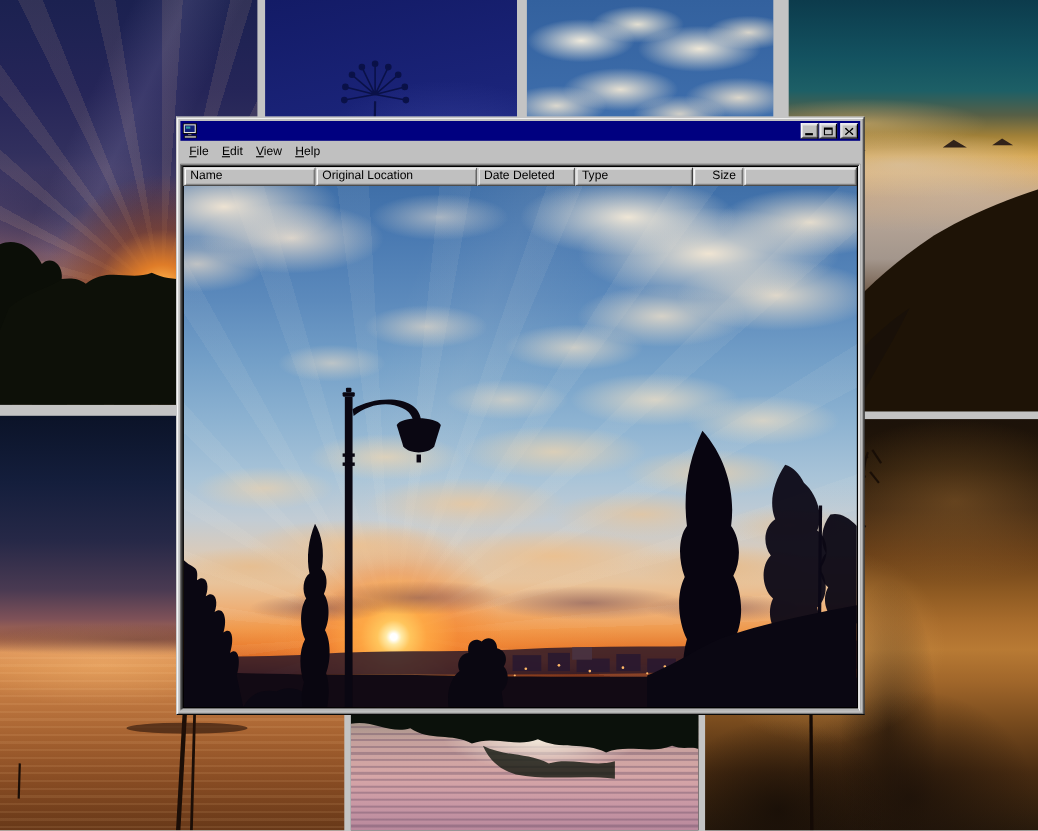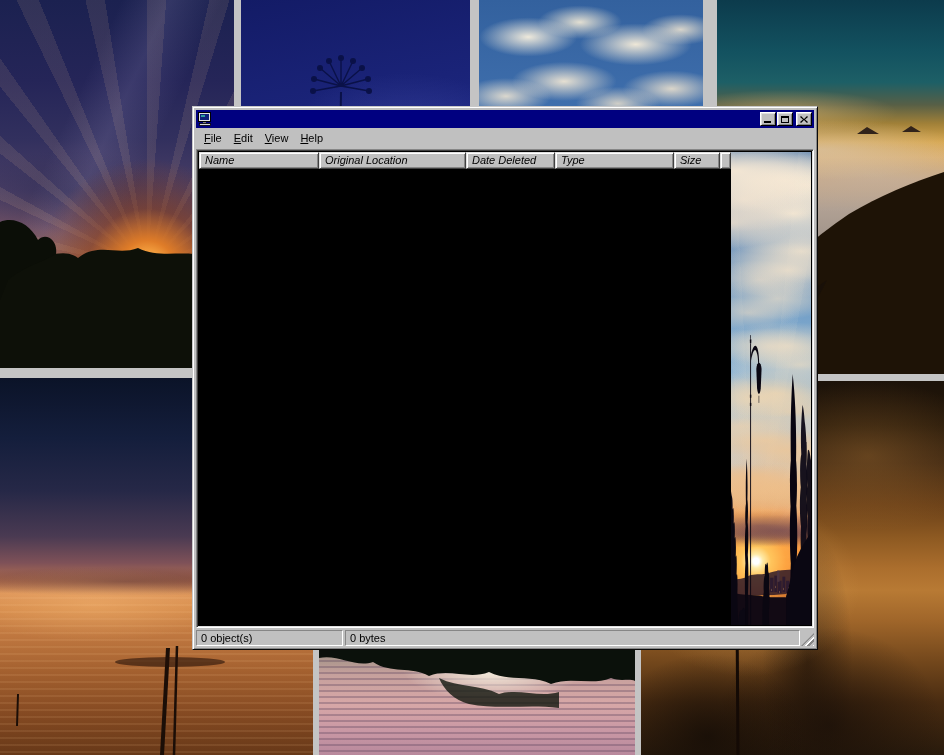--- a/index.html
+++ b/index.html
@@ -79,21 +79,21 @@
       linear-gradient(180deg,#1c1209 0%,#241709 12%,#3a2410 22%,#6a4018 33%,#8e5a22 42%,#ab6e2d 50%,#b87a34 56%,#a0662a 64%,#774a1d 74%,#482b11 86%,#281a0c 100%);
   }
 
   
   .win {
     position:absolute; left:160px; top:106px; width:626px; height:544px;
     background:#c0c0c0;
     border:1px solid; border-color:#c8c8c8 #0a0a0a #0a0a0a #c8c8c8;
     box-shadow: inset 1px 1px 0 #ffffff, inset -1px -1px 0 #868686;
     padding:3px;
-    display:flex; flex-direction:column;margin-left:32px;
+    display:flex; flex-direction:column;
   }
   .titlebar {
     height:18px; background:#000080; display:flex; align-items:center;
     padding:1px 2px; flex:none;
   }
   .titlebar .win-icon { width:14px; height:14px; margin-right:3px; flex:none; }
   .titlebar .title-text { color:#fff; font-weight:bold; flex:1; overflow:hidden; white-space:nowrap; }
   .tb-btn {
     width:16px; height:14px; background:#c0c0c0; flex:none; position:relative;
     border:1px solid; border-color:#ffffff #000000 #000000 #ffffff;
@@ -102,33 +102,33 @@
   }
   .tb-btn + .tb-btn { margin-left:1px; }
   .tb-btn.close { margin-left:3px; }
   .glyph-min { position:absolute; left:3px; bottom:2px; width:7px; height:2px; background:#000; }
   .glyph-max { width:8px; height:7px; border:1px solid #000; border-top-width:2px; }
   .menubar { height:20px; display:flex; align-items:center; padding:1px 2px 0 2px; flex:none; }
   .menu-item { padding:2px 6px 3px 6px; }
   .menu-item u { text-decoration:underline; }
 
   .listview {
-    flex:1; display:flex; flex-direction:row; margin-top:1px;
+    flex:1; display:flex; flex-direction:column; margin-top:1px;
     border:1px solid; border-color:#868686 #ffffff #ffffff #868686;
     box-shadow: inset 1px 1px 0 #404040, inset -1px -1px 0 #dfdfdf;
-    padding:2px; background:#000;font-style:italic;
+    padding:2px; background:#000;
   }
   .hdr-row { display:flex; flex:none; height:17px; background:#c0c0c0; }
   .hdr-cell {
     height:17px; background:#c0c0c0; padding:1px 4px 0 5px; overflow:hidden; white-space:nowrap;
     border:1px solid; border-color:#dfdfdf #404040 #404040 #dfdfdf;
     box-shadow: inset 1px 1px 0 #ffffff, inset -1px -1px 0 #868686;
   }
-  .c0{width:120px}.c1{width:147px}.c2{width:89px}.c3{width:119px}
-  .c4{width:46px; text-align:left; padding-right:6px}
+  .c0{width:120px}.c1{width:147px}.c2{width:89px}.c3{width:107px}
+  .c4{width:46px; text-align:right; padding-right:6px}
   .cf{flex:1}
 
   .photo { flex:1; position:relative; overflow:hidden; }
   .photo .sky { position:absolute; inset:0;
     background:
       radial-gradient(circle at 31.2% 86.5%, #ffffff 0 3px, #ffeaa6 7px, #ffc55c 15px, rgba(255,168,66,.85) 30px, rgba(244,132,46,.45) 58px, rgba(244,132,46,0) 100px),
       radial-gradient(280px 55px at 33% 88%, rgba(255,150,60,.5), rgba(255,150,60,0) 75%),
       repeating-conic-gradient(from 240deg at 31% 86%, rgba(255,244,226,0) 0deg 9deg, rgba(255,244,226,.06) 9deg 13deg),
       linear-gradient(112deg, rgba(255,240,220,0) 30%, rgba(255,240,220,.07) 40%, rgba(255,240,220,0) 52%),
       linear-gradient(180deg,#3f6fa8 0%,#4a7ab2 10%,#5c8abc 22%,#74a0c8 34%,#8fb4d2 46%,#a9c4d8 56%,#c2ccd4 64%,#d8cbbc 70%,#e8c49c 76%,#eeb077 81%,#ef9a4e 85%,#e87f33 88%,#d2601f 91%,#8a3a1a 93.5%,#401f22 96%,#1a0f1a 100%);
@@ -359,18 +359,13 @@
         <g>
           <path d="M577,282 L576,400" stroke="#0b0714" stroke-width="3" fill="none"></path>
           <path d="M545,246 C534,262 530,280 536,294 C526,300 524,316 532,326 C522,336 524,356 534,364 C528,376 532,392 542,398 L560,404 C572,398 578,384 574,372 C584,364 584,346 576,338 C586,328 584,310 574,304 C580,292 574,272 562,262 C558,254 552,248 545,246 Z" fill="#0c0816" opacity="0.95"></path>
           <path d="M586,290 C578,300 576,314 582,324 C574,332 576,348 584,354 C578,364 582,378 590,382 L610,386 L610,300 C602,292 594,288 586,290 Z" fill="#0b0714" opacity="0.95"></path>
         </g>
         <path d="M420,460 L420,432 C450,420 470,405 490,398 C520,388 555,380 610,370 L610,460 Z" fill="#0a0712"></path>
       </svg>
     </div>
   </div>
 
-  <div class="statusbar">
-    <div class="status-panel sp1">0 object(s)</div>
-    <div class="status-panel sp2">0 bytes</div>
-    <div class="grip"></div>
-  </div>
 </div>
 
 </body></html>

